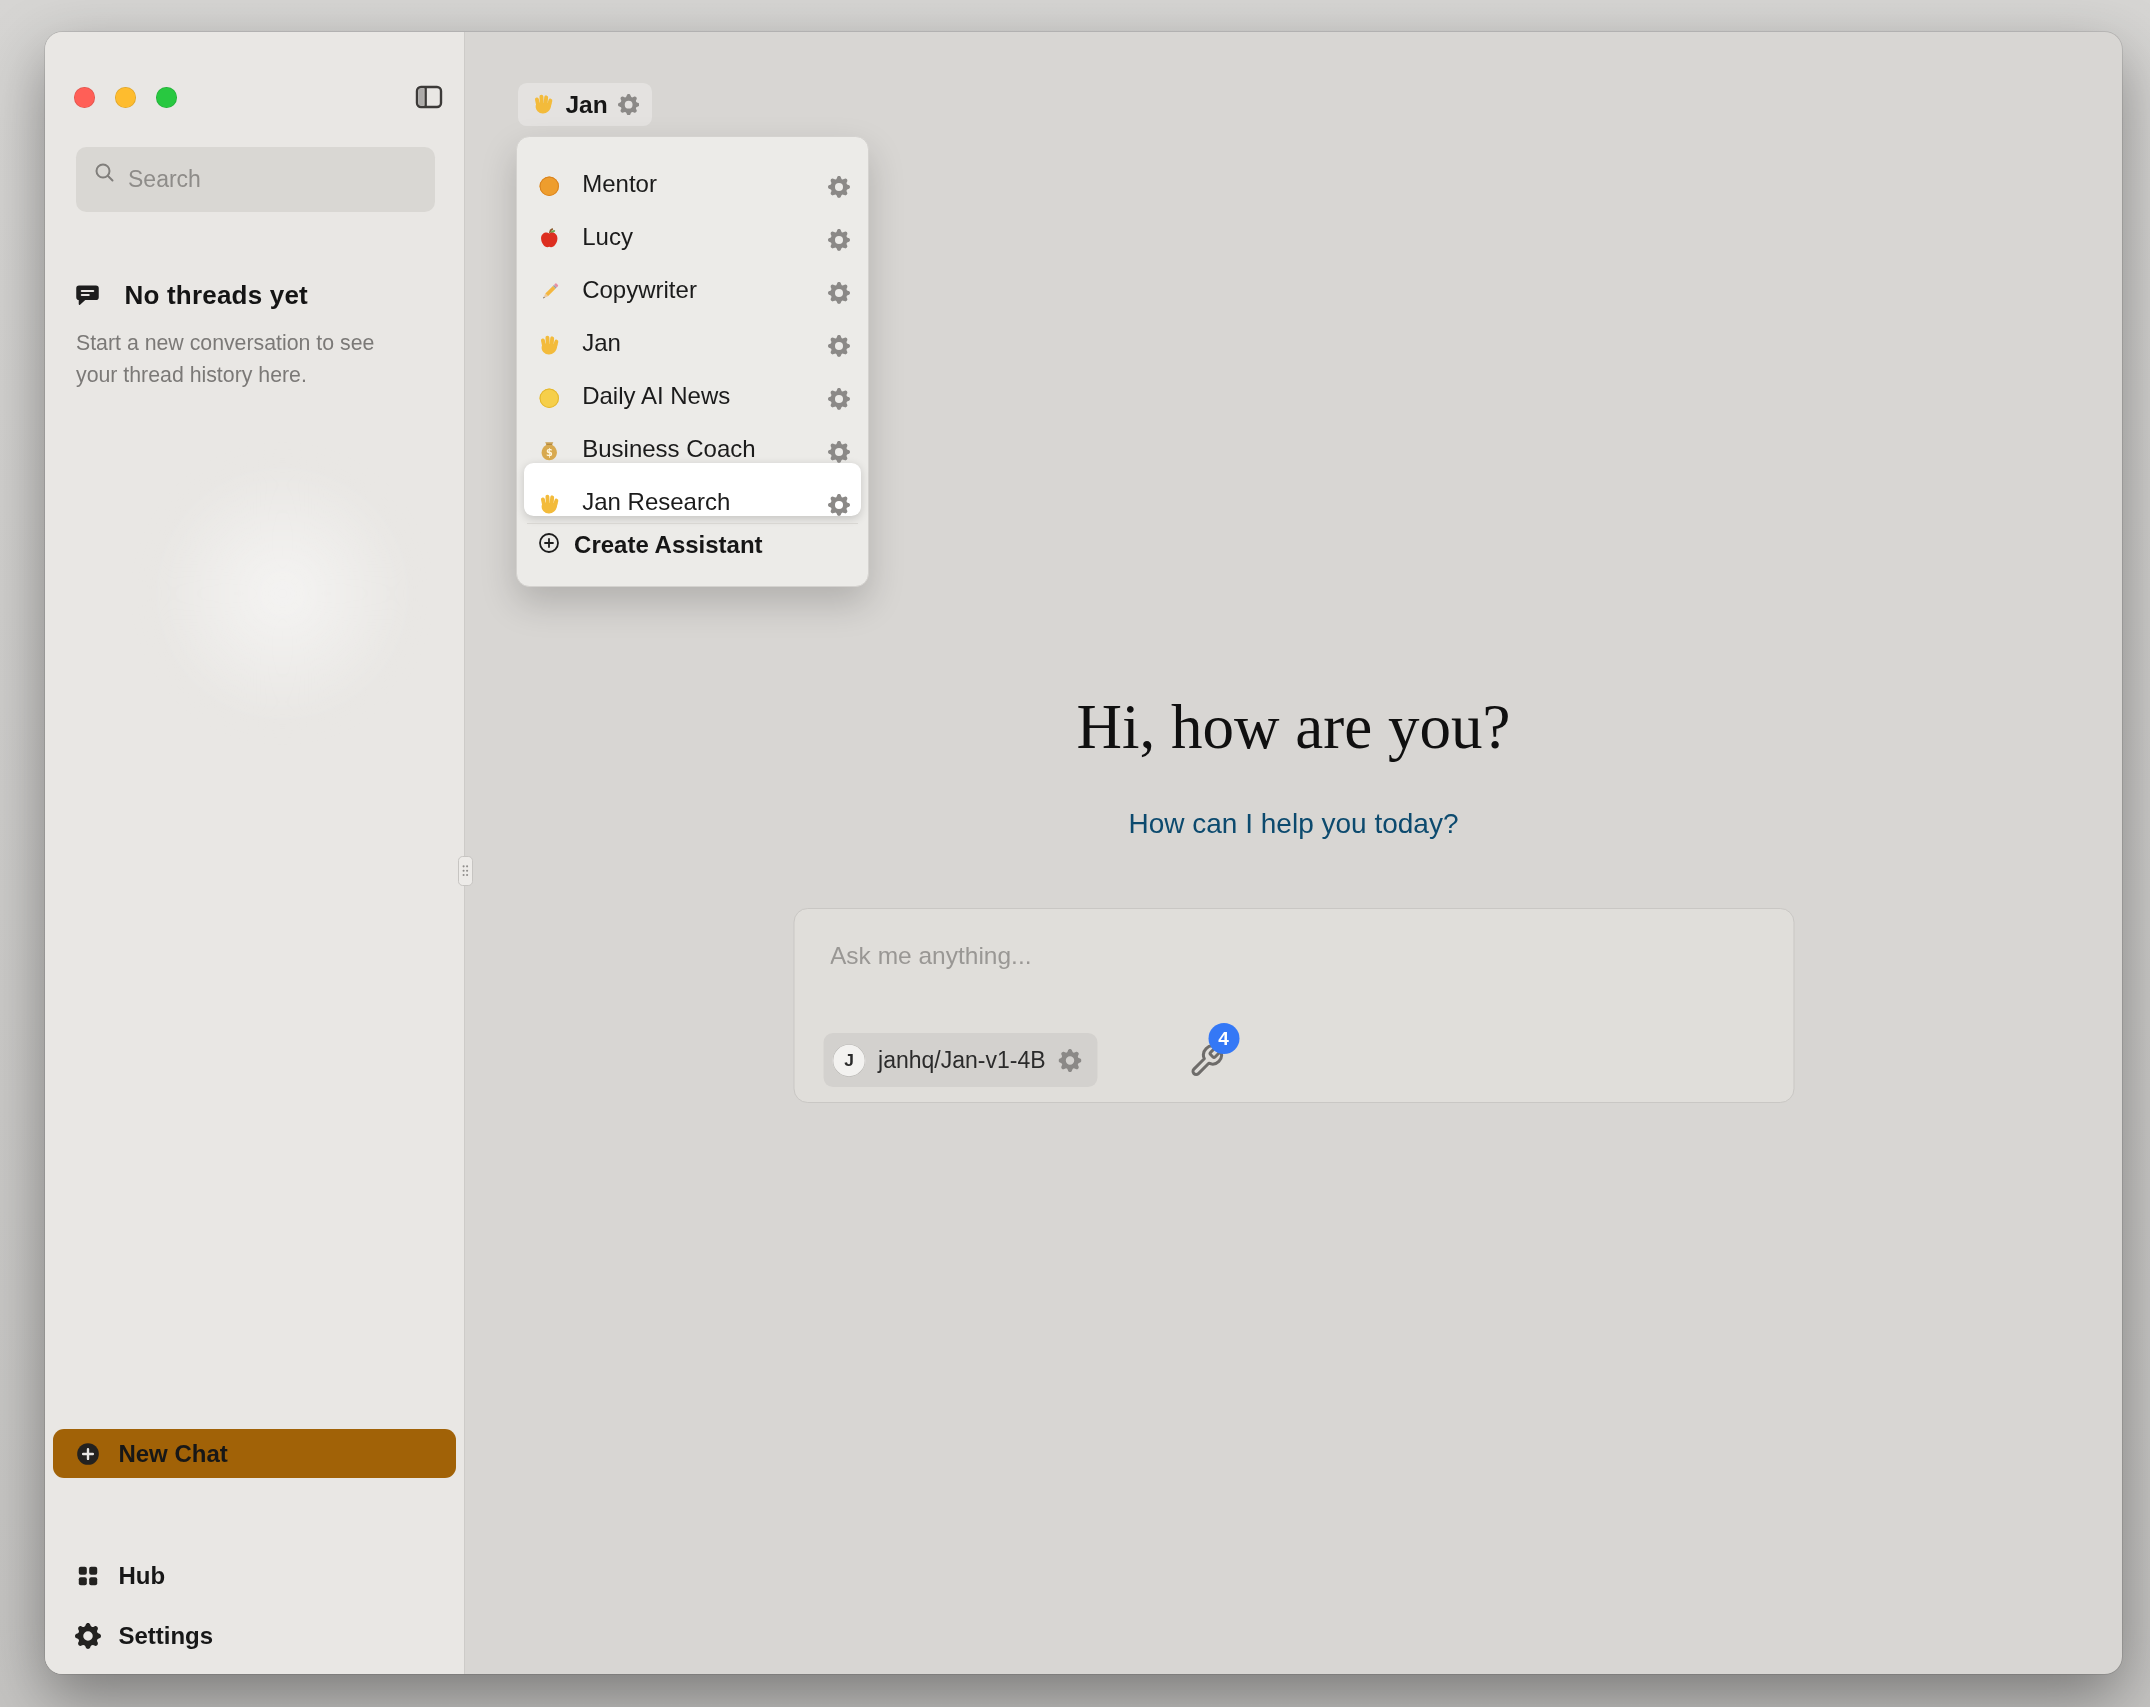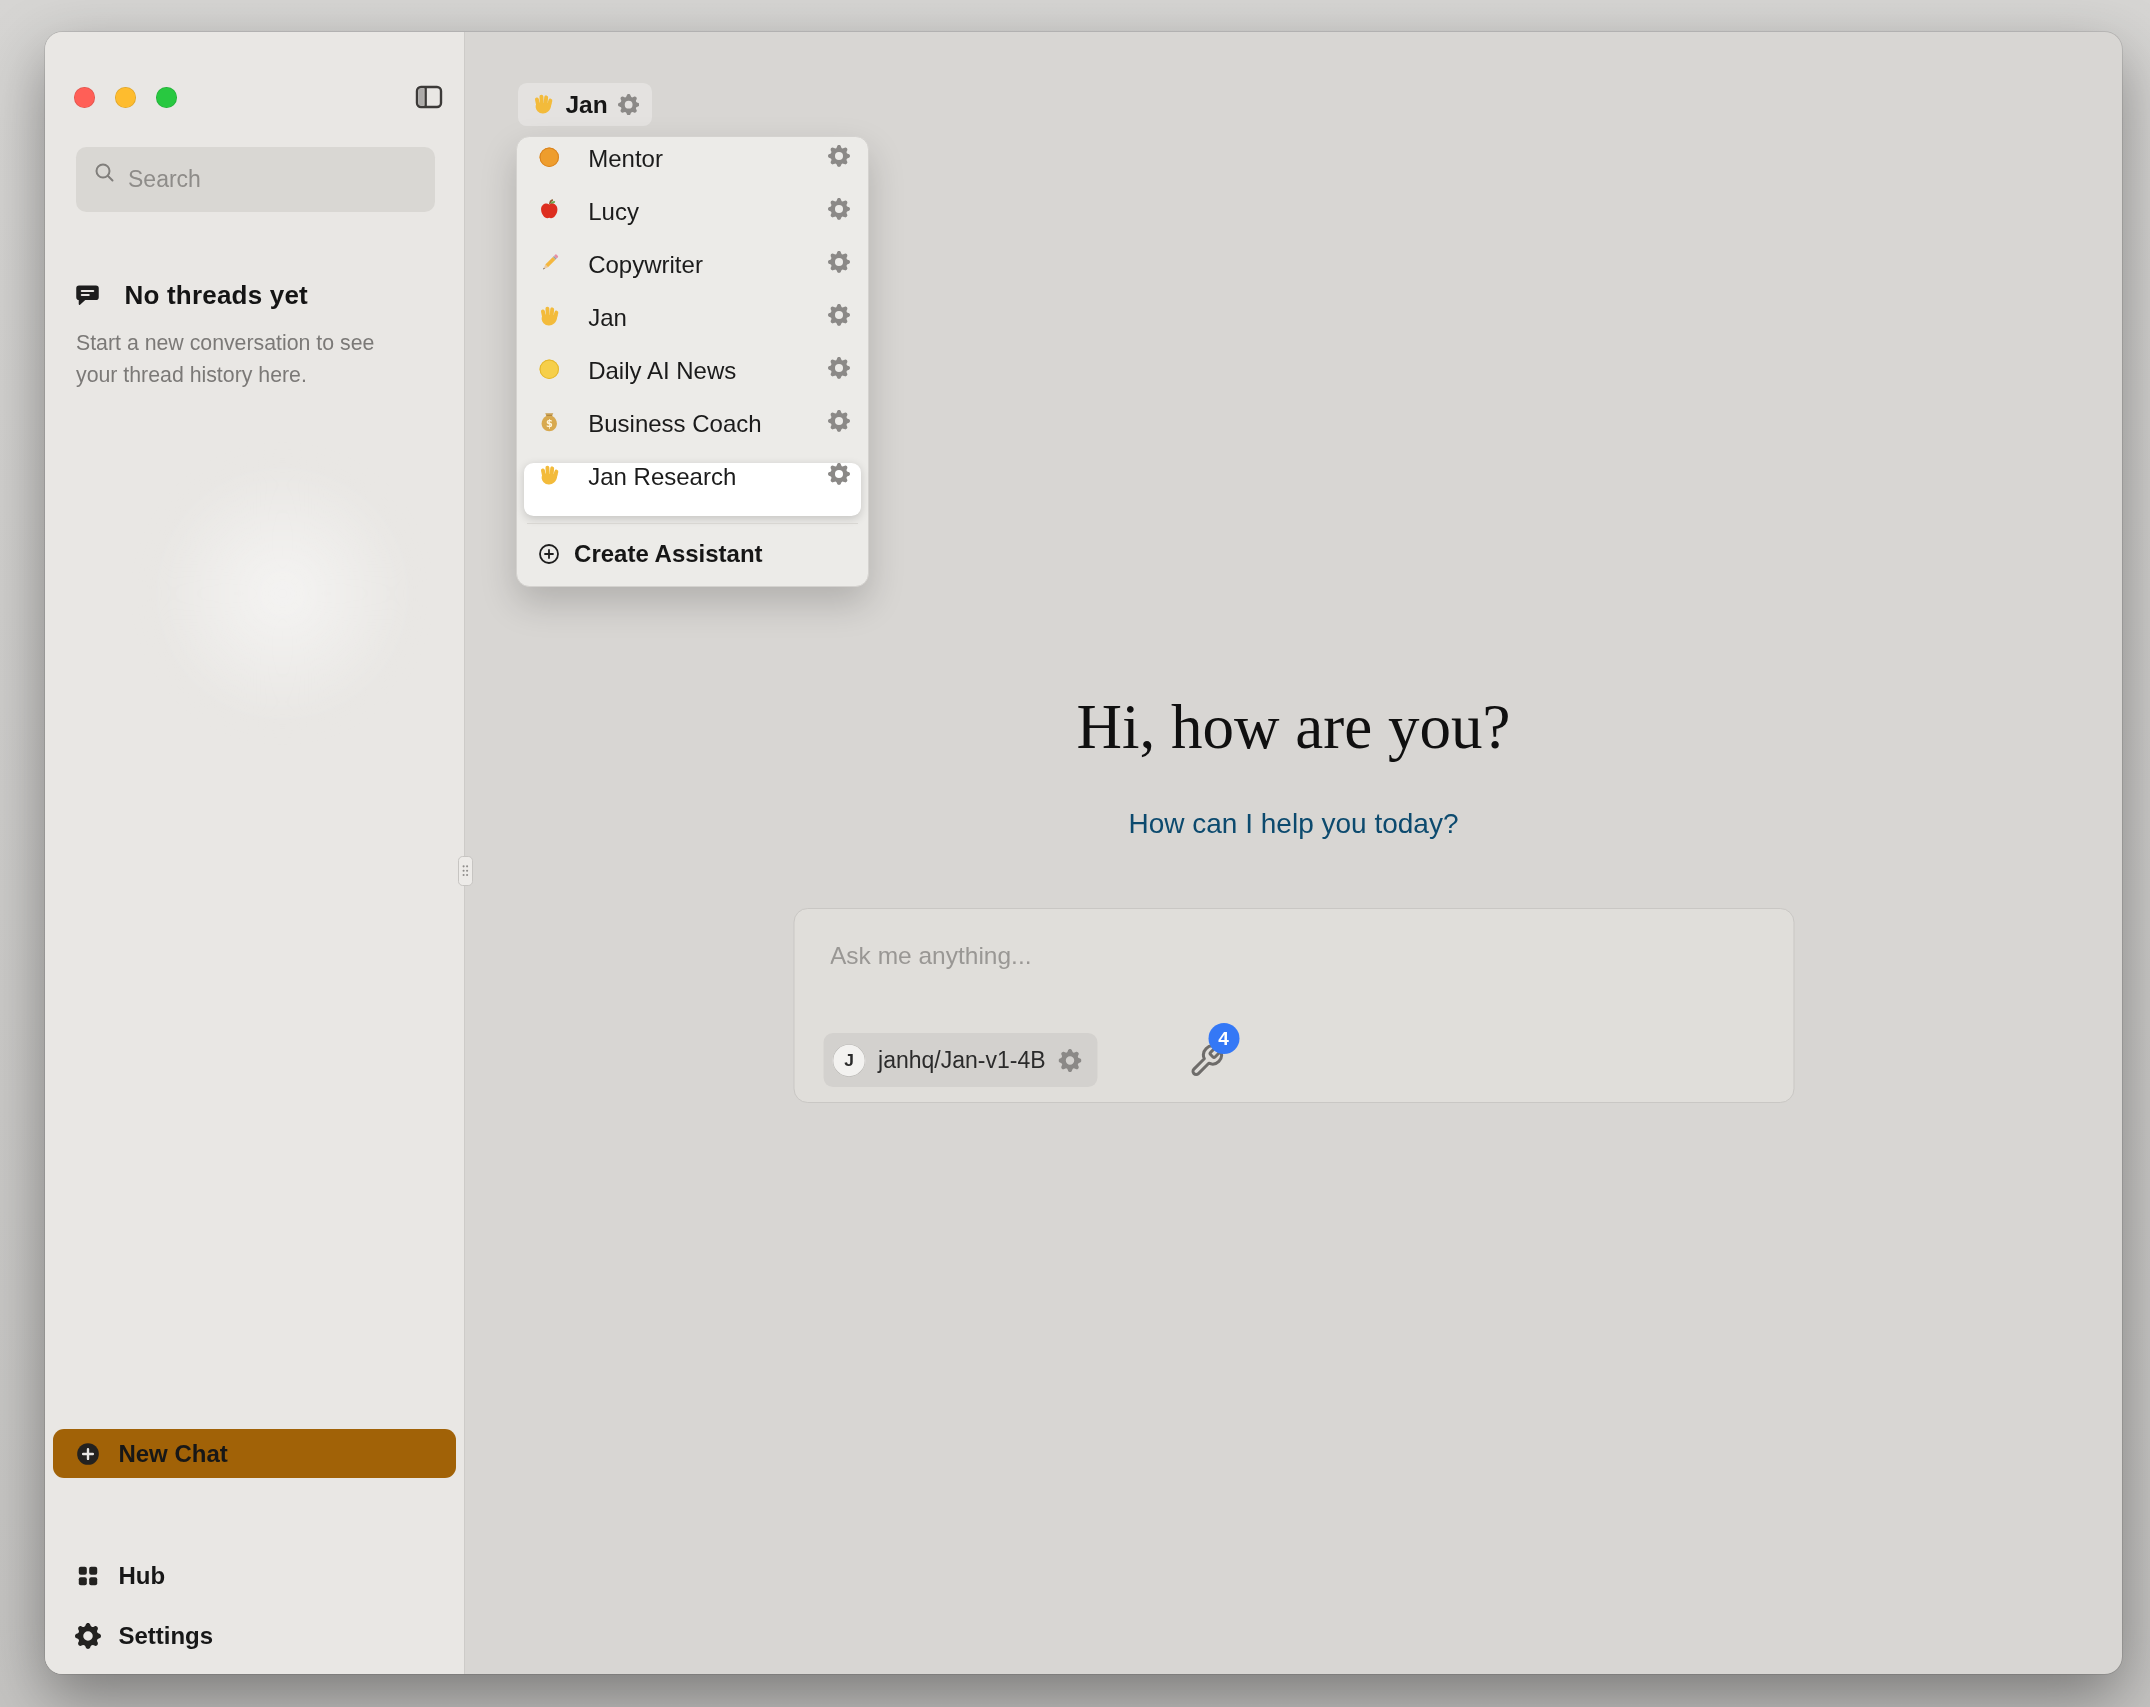--- a/index.html
+++ b/index.html
@@ -81,33 +81,33 @@
   .header-chip .gear { width:21.3px; height:21.3px; color:#8b8987; }
 
   
   .menu {
     position:absolute; left:471px; top:104px; width:353px;
     background:#ecebe8; border:0.8px solid #d4d2cf; border-radius:13.4px;
     padding:8px 7.1px; z-index:6;
     box-shadow:0 16px 36px rgba(0,0,0,.18);
   }
   .menu-item {
-    height:53px; display:flex; align-items:flex-start; gap:27px;
+    height:53px; display:flex; align-items:flex-end; gap:21px;
     padding:0 11px 0 12.6px; border-radius:9.5px; cursor:pointer;
   }
   .menu-item .emoji { width:24.5px; height:24.5px; flex:0 0 auto; }
   .menu-item .mi-label { font-size:24px; font-weight:500; color:#1b1b1b; flex:1; }
   .menu-item .gear { width:22px; height:22px; color:#8b8987; flex:0 0 auto; cursor:pointer; }
   .menu-item.selected {
     background:var(--selected-item-bg,#ffffff);
     box-shadow:0 2.4px 8px rgba(0,0,0,.16);
   }
   .menu-sep { height:0.8px; background:#d8d6d2; margin:7.1px 3.2px; }
   .menu-create {
-    height:47px; display:flex; align-items:center; gap:13.4px; padding:0 12.6px;
+    height:47px; display:flex; align-items:flex-start; gap:13.4px; padding:0 12.6px;
     border-radius:9.5px; cursor:pointer;
   }
   .menu-create .icon { width:24px; height:24px; color:#1d1d1d; }
   .menu-create .mc-label { font-size:24px; font-weight:600; color:#161616; }
 
   
   .main-area { position:absolute; left:420px; right:0; top:0; bottom:0; }
   .greeting { position:absolute; left:0; right:0; top:659px; text-align:center; }
   .greet-title {
     font-family:"Liberation Serif", serif; font-size:63px; font-weight:400; color:#101010;

